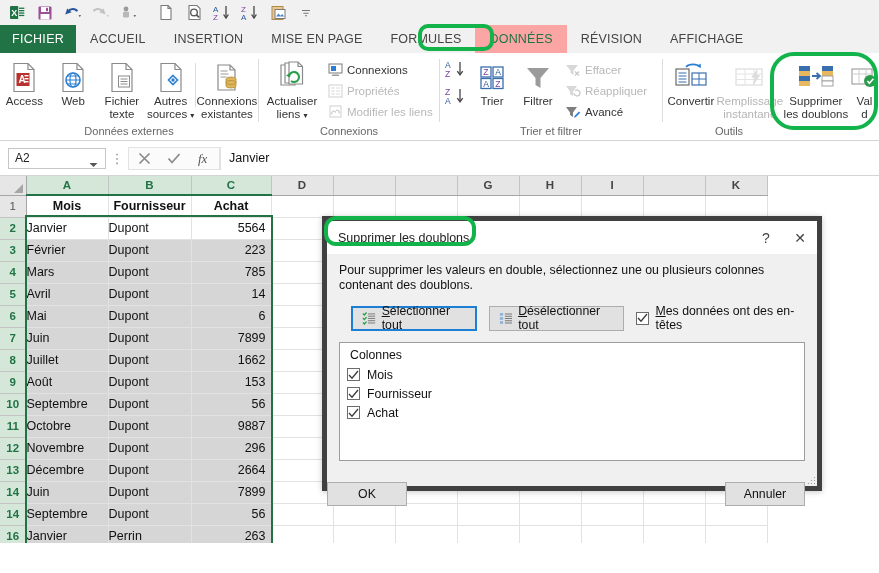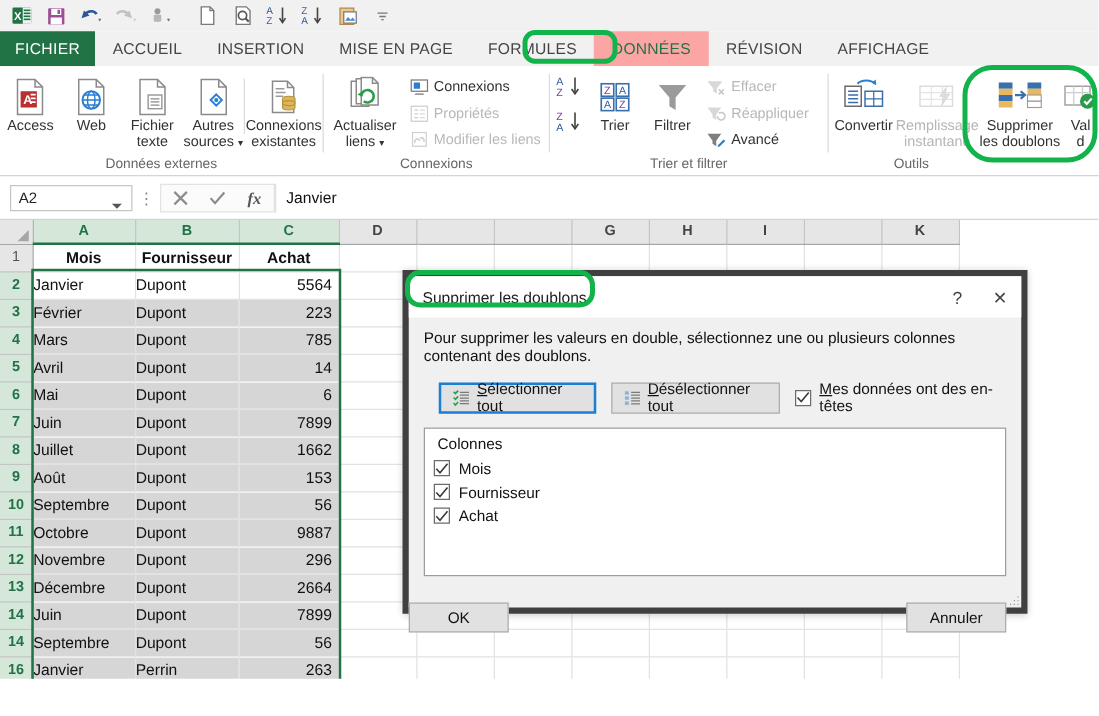--- a/index.html
+++ b/index.html
@@ -75,21 +75,21 @@
   
   .fbar { height: 34px; background: #fff; display: flex; align-items: center; padding: 0 0 0 8px; }
   .namebox {
     width: 98px; height: 21px; border: 1px solid #c6c6c6; background:#fff;
     display: flex; align-items: center; font-size: 12px; color: #222; padding-left: 6px;
     position: relative;
   }
   .namebox .chev { position: absolute; right: 7px; top: 8px; }
   .fb-dots { width: 22px; text-align: center; color: #8a8a8a; font-size: 13px; letter-spacing: 0; }
   .fb-icons { display: flex; align-items: center; height: 23px; border: 1px solid #e3e3e3; background: #fbfbfb; }
-  .fb-ic { width: 30px; text-align: left; display: flex; align-items: center; justify-content: center; font-weight: bold; }
+  .fb-ic { width: 30px; text-align: left; display: flex; align-items: center; justify-content: center; }
   .fb-input {
     flex: 1; height: 23px; border-left: 1px solid #e0e0e0; display: flex; align-items: center;
     font-size: 12.5px; color: #111; padding-left: 8px;
   }
   .fbar-bottomline { height: 1px; background: #d4d4d4; }
 
   
   .gridwrap { position: relative; height: 367px; background: #fff; overflow: hidden; }
   table.grid { border-collapse: collapse; table-layout: fixed; }
   table.grid td, table.grid th { padding: 0; margin: 0; }

